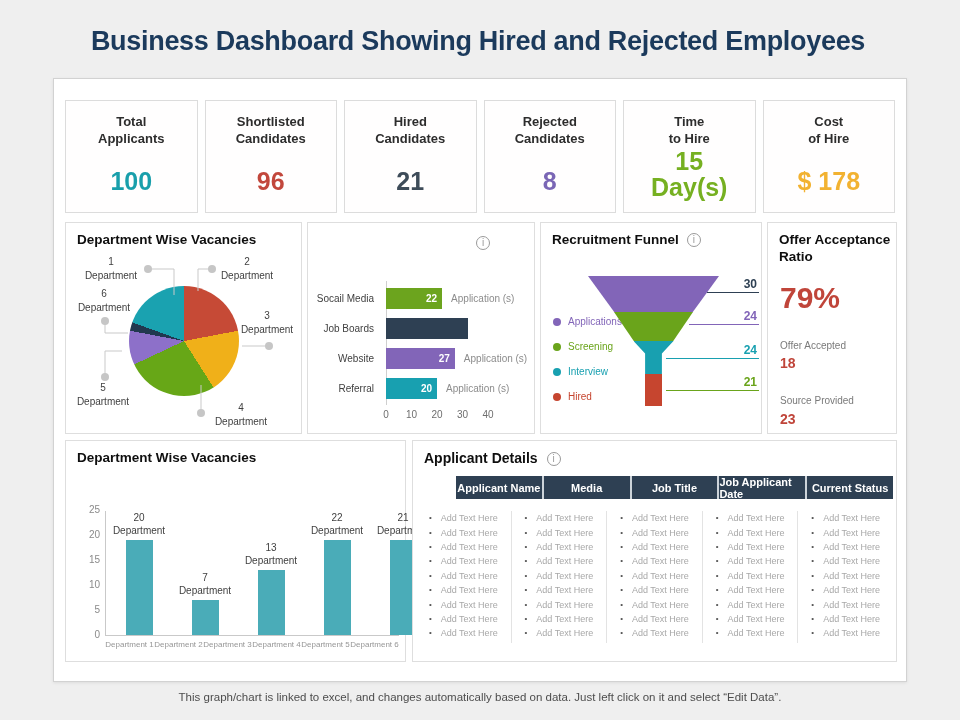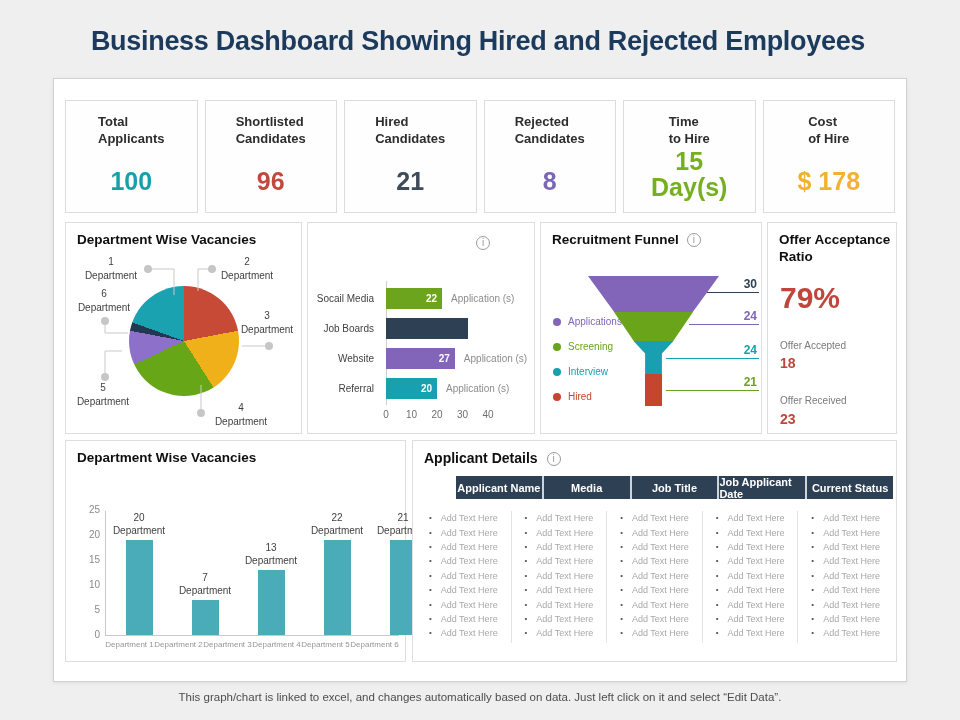--- a/index.html
+++ b/index.html
@@ -25,21 +25,21 @@
   }
 
   
   .kpi-row { position:absolute; left:65px; top:100px; width:830px; height:113px; display:flex; gap:7px; }
   .kpi-card {
     flex:1; background:#fffefe; border:1px solid #dcdcdc;
     display:flex; flex-direction:column; align-items:center;
   }
   .kpi-label {
     margin-top:13px; font-size:13px; font-weight:bold; color:#2d2d2d;
-    line-height:1.3; white-space:pre-line;
+    text-align:center; line-height:1.3; white-space:pre-line;
   }
   .kpi-value {
     margin-top:auto; margin-bottom:18px; font-size:25px; font-weight:bold;
     text-align:center; line-height:1.05; white-space:pre-line;
   }
 
   
   .panel { position:absolute; background:#fff; border:1px solid #dedede; }
   .panel-title {
     position:absolute; left:11px; top:9px; font-size:13.5px; font-weight:bold;
@@ -301,21 +301,21 @@
         </div>
       </div>
   </div>
 
   <div class="panel" id="offer-panel">
     <div class="panel-title">Offer Acceptance
 Ratio</div>
     <div class="offer-ratio" style="color: rgb(192, 69, 58);">79%</div>
     <div class="offer-sub-label" style="top:117px">Offer Accepted</div>
     <div class="offer-sub-value" style="top: 132px; color: rgb(192, 69, 58);">18</div>
-    <div class="offer-sub-label" style="top:172px">Offer Received</div>
+    <div class="offer-sub-label" style="top:172px">Source Provided</div>
     <div class="offer-sub-value" style="top: 188px; color: rgb(192, 69, 58);">23</div>
   </div>
 
   <div class="panel" id="bar-panel">
     <div class="panel-title">Department Wise Vacancies</div>
     <div class="bar-yticks">
         <div class="bar-ytick" style="top: 63px;">25</div>
         <div class="bar-ytick" style="top: 88px;">20</div>
         <div class="bar-ytick" style="top: 113px;">15</div>
         <div class="bar-ytick" style="top: 138px;">10</div>

